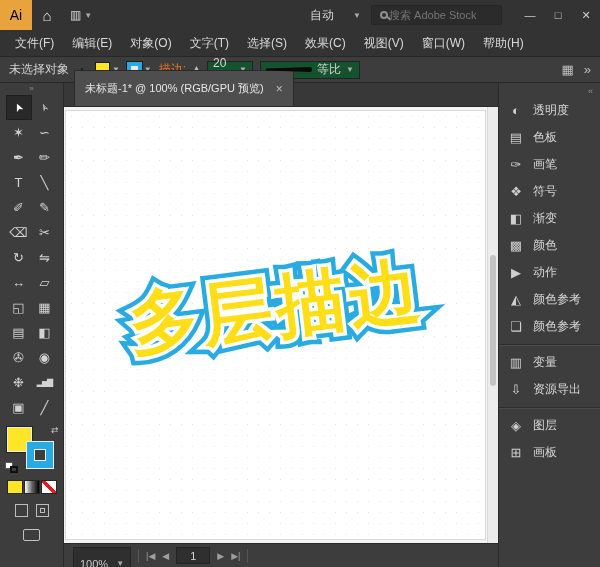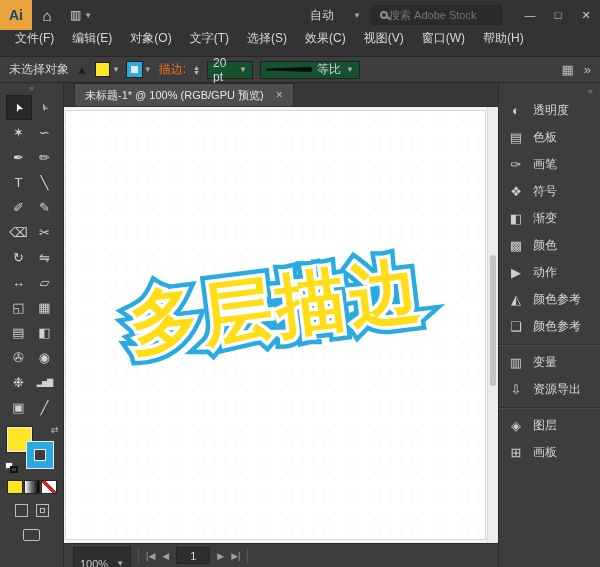--- a/index.html
+++ b/index.html
@@ -1,38 +1,38 @@
 <!DOCTYPE html>
 <html><head>
 <meta charset="utf-8">
 <style>
   * { box-sizing: border-box; margin: 0; padding: 0; }
   html,body { width:600px; height:567px; overflow:hidden; }
   body { font-family:"Liberation Sans", sans-serif; font-size:12px; background:#333; color:#ccc; }
 
   
   .titlebar { height:30px; display:flex; align-items:center; background:#333; }
-  .ai-logo { width:32px; height:30px; background:#E8A33D; color:#0c4a6e; font-weight:bold;
+  .ai-logo { width:32px; height:30px; background:#E8A33D; color:#000000; font-weight:normal;
              font-size:14px; display:flex; align-items:center; justify-content:center; }
   .tb-home { width:30px; text-align:center; font-size:15px; color:#e2e2e2; }
   .tb-ws { display:flex; align-items:center; gap:3px; padding:0 8px; color:#d5d5d5; font-size:12px; }
   .chev { font-size:8px; color:#aaa; }
   .tb-auto { margin-left:auto; display:flex; align-items:center; gap:19px; color:#d5d5d5; padding:0 10px; }
   .search { display:flex; align-items:center; gap:1px; background:#2b2b2b; border:1px solid #262626;
             border-radius:2px; height:20px; padding:0 8px; margin-right:14px; }
   .mag { width:8px; height:8px; border:2px solid #8f8f8f; border-radius:50%; position:relative; flex:none; }
   .mag::after { content:""; position:absolute; width:5px; height:2px; background:#8f8f8f;
                 right:-5px; bottom:-2px; transform:rotate(40deg); }
   .search input { background:transparent; border:none; outline:none; color:#8f8f8f;
                   font-family:inherit; font-size:11px; width:104px; }
   .winbtns { display:flex; height:30px; }
   .winbtn { width:28px; display:flex; align-items:center; justify-content:center; color:#cfcfcf; font-size:11px; }
 
   
-  .menubar { height:26px; display:flex; padding-left:6px; background:#333; }
+  .menubar { height:26px; display:flex; align-items:center; padding-left:6px; background:#333; }
   .menu-item { padding:0 9px; color:#d8d8d8; font-size:12px; }
 
   
   .controlbar { height:27px; background:#3d3d3d; border-top:1px solid #272727; border-bottom:1px solid #272727;
                 display:flex; align-items:center; gap:7px; padding:0 9px; }
   .cb-status { color:#d2d2d2; }
   .cb-tri { color:#202020; font-size:12px; }
   .cb-swatch { display:flex; align-items:center; gap:2px; }
   .fill-swatch { width:15px; height:15px; background:#FFE528; border:1px solid #1c1c1c; }
   .stroke-swatch { width:15px; height:15px; border:4px solid #29ABE2; background:#e9e9e9; box-shadow:0 0 0 1px #1c1c1c; }
@@ -74,21 +74,21 @@
   .pb-none { background:linear-gradient(45deg,#fff 42%,#e02020 42%,#e02020 58%,#fff 58%); }
   .mode-row { display:flex; gap:8px; margin-top:10px; }
   .mode-btn { width:13px; height:13px; border:1px solid #bdbdbd; }
   .mode-btn.inner { box-shadow:inset 0 0 0 3px #3d3d3d, inset 0 0 0 4px #bdbdbd; }
   .screen-mode { width:17px; height:12px; border:1px solid #c2c2c2; border-radius:2px; margin-top:12px; }
 
   
   .center { flex:1; min-width:0; display:flex; flex-direction:column; }
   .tabbar { height:24px; background:#383838; border-bottom:1px solid #2a2a2a;
             display:flex; align-items:flex-end; padding-left:10px; }
-  .tab { height:23px; background:#4e4e4e; border:1px solid #2a2a2a; border-bottom:none;
+  .tab { height:36px; background:#4e4e4e; border:1px solid #2a2a2a; border-bottom:none;
          display:flex; align-items:center; gap:12px; padding:0 10px; color:#e6e6e6; font-size:11px; }
   .tab-close { color:#bdbdbd; font-size:12px; }
   .canvas { flex:1; position:relative; background:#f4f4f4; overflow:hidden; }
   .artboard { position:absolute; left:2px; top:4px; right:13px; bottom:4px; background:#fff;
               background-image:radial-gradient(#e4e4e4 0.8px, transparent 0.9px); background-size:11px 11px;
               box-shadow:0 0 0 1px #d8d8d8; }
   .vscroll { position:absolute; right:0; top:0; bottom:0; width:11px; background:#ececec; border-left:1px solid #dadada; }
   .vthumb { position:absolute; left:2px; right:2px; top:34%; height:30%; background:#c3c3c3; border-radius:4px; }
 
   .wordart { position:absolute; left:50%; top:46%; transform:translate(-50%,-50%) rotate(-7deg); }

